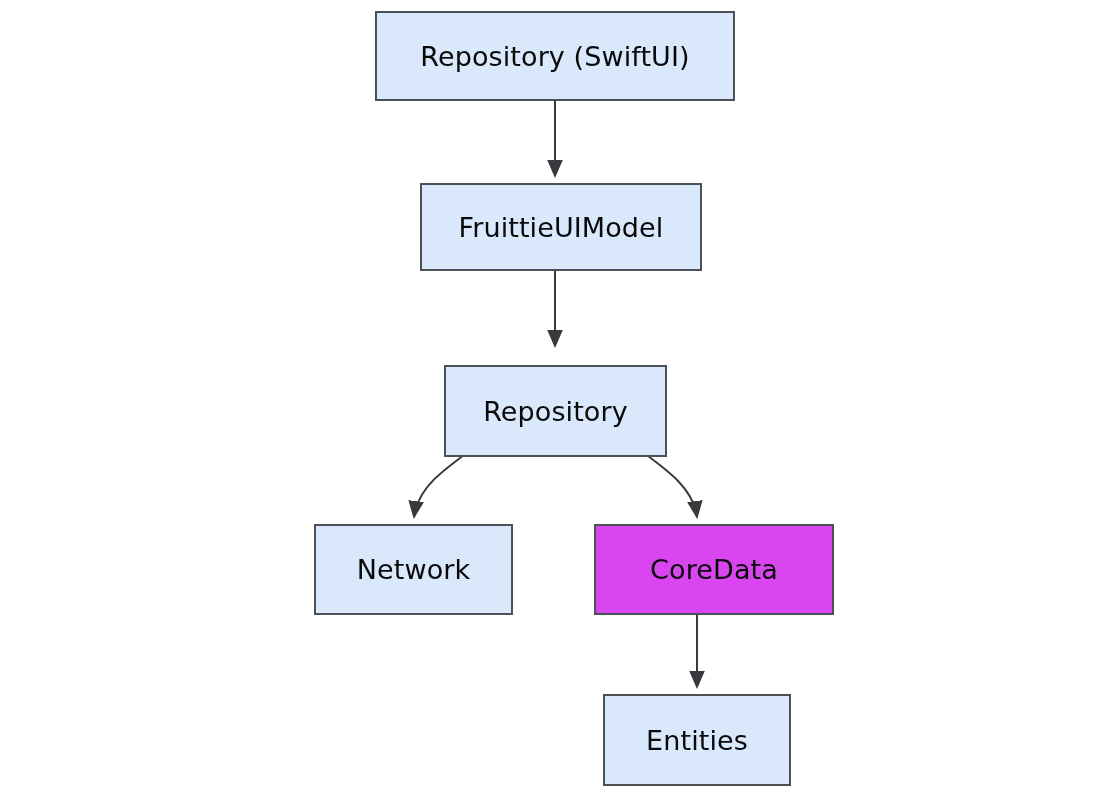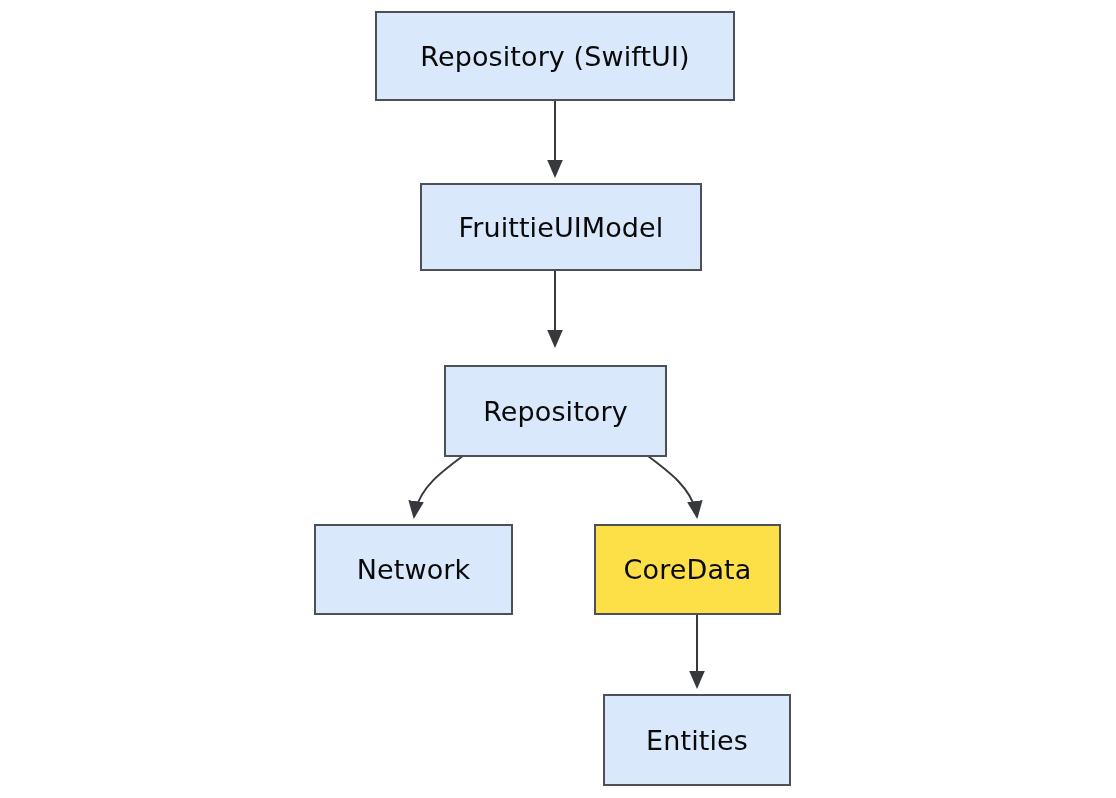--- a/index.html
+++ b/index.html
@@ -86,21 +86,21 @@
   </div>
 
   <div class="node" id="node-repository" style="left: 444px; top: 353px; width: 223px; height: 92px; background: rgb(218, 232, 252); border-color: rgb(76, 81, 87);">
     <span class="node-label" style="color: rgb(10, 10, 10);">Repository</span>
   </div>
 
   <div class="node" id="node-network" style="left: 314px; top: 524px; width: 199px; height: 91px; background: rgb(218, 232, 252); border-color: rgb(76, 81, 87);">
     <span class="node-label" style="color: rgb(10, 10, 10);">Network</span>
   </div>
 
-  <div class="node" id="node-coredata" style="left: 594px; top: 524px; width: 187px; height: 91px; background: #fde047; border-color: rgb(76, 81, 87);">
+  <div class="node" id="node-coredata" style="left: 594px; top: 524px; width: 240px; height: 91px; background: #d946ef; border-color: rgb(76, 81, 87);">
     <span class="node-label" style="color: rgb(10, 10, 10);">CoreData</span>
   </div>
 
   <div class="node" id="node-entities" style="left: 603px; top: 694px; width: 188px; height: 92px; background: rgb(218, 232, 252); border-color: rgb(76, 81, 87);">
     <span class="node-label" style="color: rgb(10, 10, 10);">Entities</span>
   </div>
 
 </div>
 
 </body></html>

